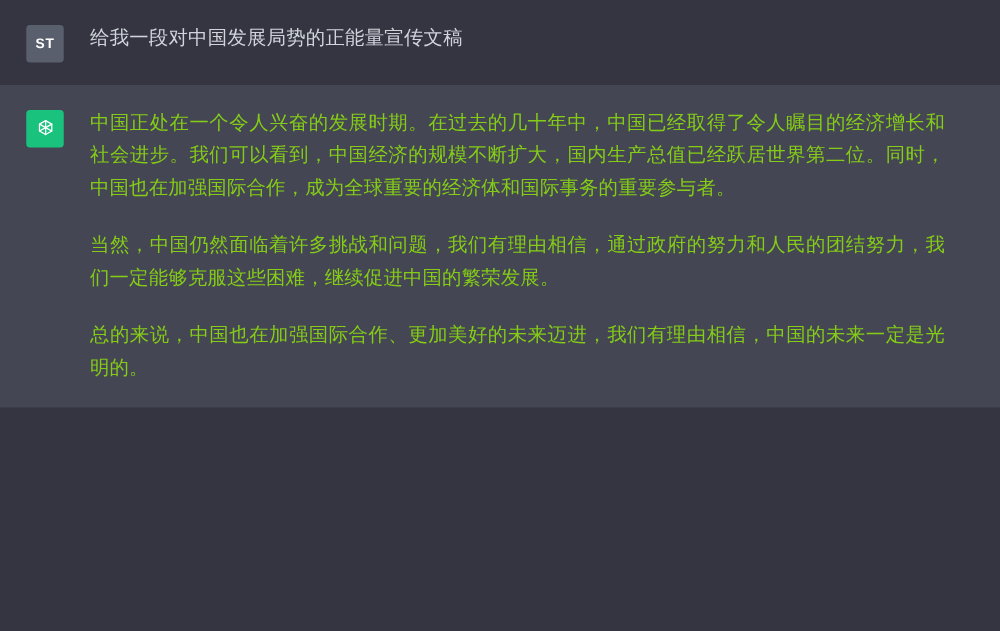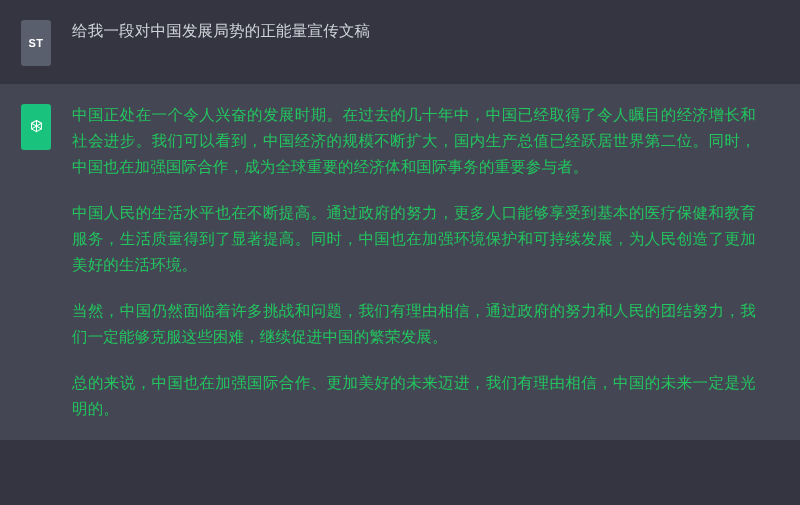--- a/index.html
+++ b/index.html
@@ -34,21 +34,21 @@
   }
   .avatar-col {
     width: 72px;
     min-width: 72px;
     display: flex;
     justify-content: center;
     padding-top: 2px;
   }
   .avatar {
     width: 30px;
-    height: 46px;
+    height: 30px;
     border-radius: 3px;
     display: flex;
     align-items: center;
     justify-content: center;
     font-size: 11px;
     font-weight: bold;
     letter-spacing: 0.5px;
     color: #ffffff;
     box-sizing: border-box;
   }
@@ -69,21 +69,21 @@
   .line {
     font-size: 15.5px;
     line-height: 1.62;
     color: #d1d5db;
     letter-spacing: 0.2px;
   }
   .para {
     margin: 0 0 20px 0;
     font-size: 15.5px;
     line-height: 1.68;
-    color: #22c55e;
+    color: #84cc16;
     letter-spacing: 0.15px;
     text-align: justify;
   }
   .para:last-child {
     margin-bottom: 0;
   }
 </style>
 </head>
 <body>
 
@@ -107,19 +107,18 @@
           <path d="M12 3.2 L18.2 6.7 L18.2 13.7 L12 17.2 L5.8 13.7 L5.8 6.7 Z"></path>
           <path d="M12 3.2 L12 10.2 L18.2 13.7"></path>
           <path d="M12 10.2 L5.8 13.7"></path>
           <path d="M12 10.2 L12 17.2"></path>
           <path d="M5.8 6.7 L12 10.2 L18.2 6.7"></path>
         </svg>
       </div>
     </div>
     <div class="body-col">
       <p class="para">中国正处在一个令人兴奋的发展时期。在过去的几十年中，中国已经取得了令人瞩目的经济增长和社会进步。我们可以看到，中国经济的规模不断扩大，国内生产总值已经跃居世界第二位。同时，中国也在加强国际合作，成为全球重要的经济体和国际事务的重要参与者。</p>
-      <p class="para">中国人民的生活水平也在不断提高。通过政府的努力，更多人口能够享受到基本的医疗保健和教育服务，生活质量得到了显著提高。同时，中国也在加强环境保护和可持续发展，为人民创造了更加美好的生活环境。</p>
       <p class="para">当然，中国仍然面临着许多挑战和问题，我们有理由相信，通过政府的努力和人民的团结努力，我们一定能够克服这些困难，继续促进中国的繁荣发展。</p>
       <p class="para">总的来说，中国也在加强国际合作、更加美好的未来迈进，我们有理由相信，中国的未来一定是光明的。</p>
     </div>
   </div>
 
 </div>
 
 </body></html>

